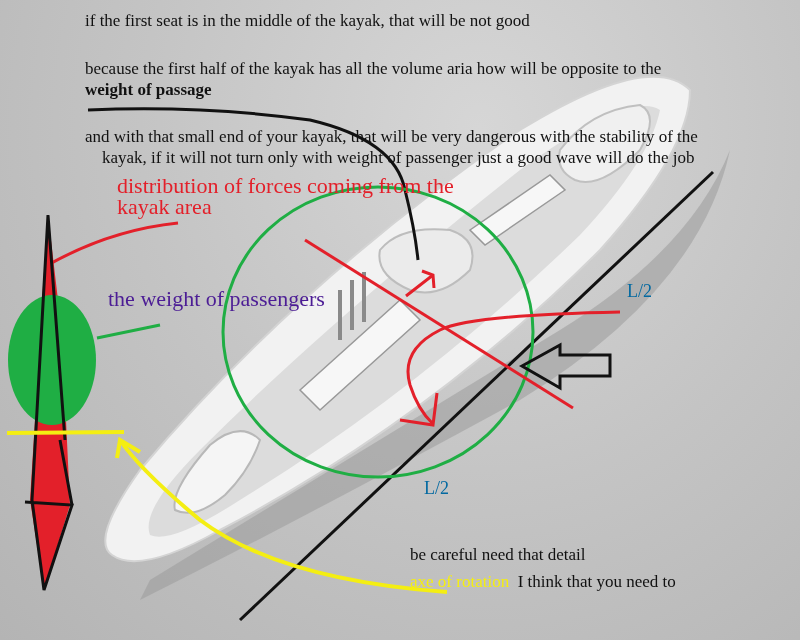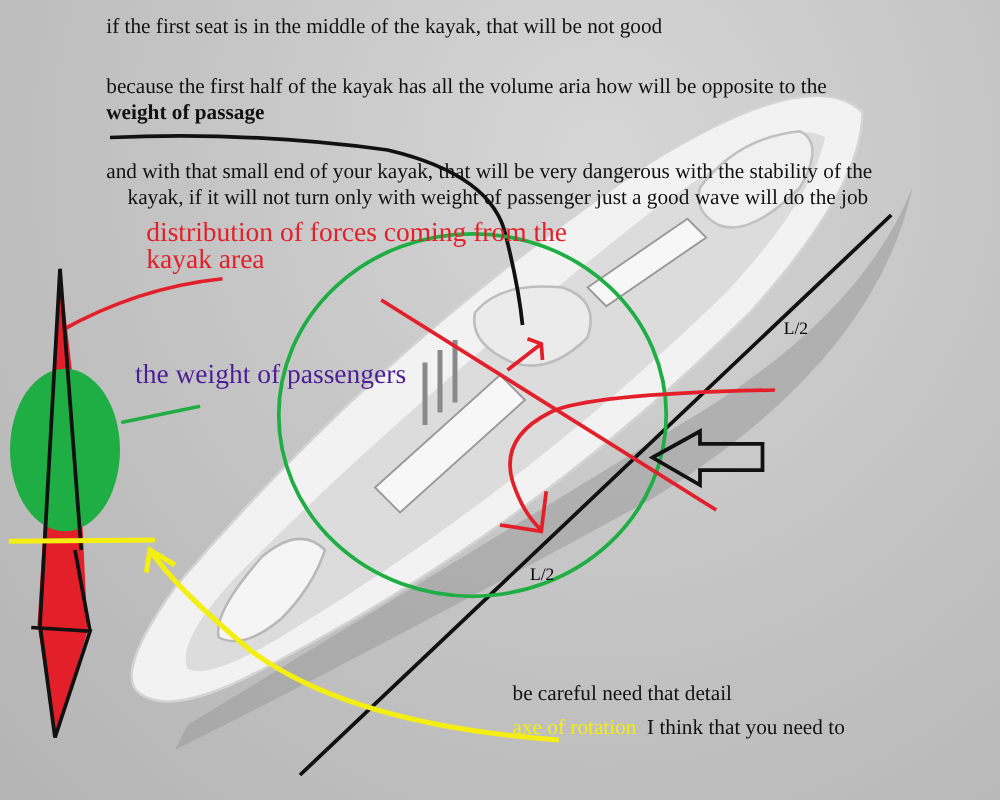--- a/index.html
+++ b/index.html
@@ -6,21 +6,21 @@
     body {
       width: 800px; height: 640px; overflow: hidden; position: relative;
       background: radial-gradient(ellipse at 60% 20%, #d6d6d6 0%, #c4c4c4 50%, #b4b4b4 100%);
       font-family: "Liberation Serif", serif;
     }
     .canvas { position: absolute; left: 0; top: 0; width: 800px; height: 640px; }
     .txt { position: absolute; font-size: 17px; line-height: 21px; color: #111; white-space: nowrap; }
     .red { color: #e3202a; font-size: 22px; }
     .green { color: #4c1d95; font-size: 22px; }
     .yellow { color: #f4ee12; }
-    .lbl { position: absolute; font-size: 14px; color: #000000; }
+    .lbl { position: absolute; font-size: 18px; color: #0369a1; margin-top: 25px; }
   </style>
 </head>
 <body>
 
 <svg class="canvas" viewBox="0 0 800 640" xmlns="http://www.w3.org/2000/svg">
 
   <g>
     <path d="M140 600 Q300 520 520 400 Q700 290 730 150 Q690 250 560 330 Q330 470 150 580 Z" fill="#9a9a9a" opacity="0.55"></path>
   </g>
 

